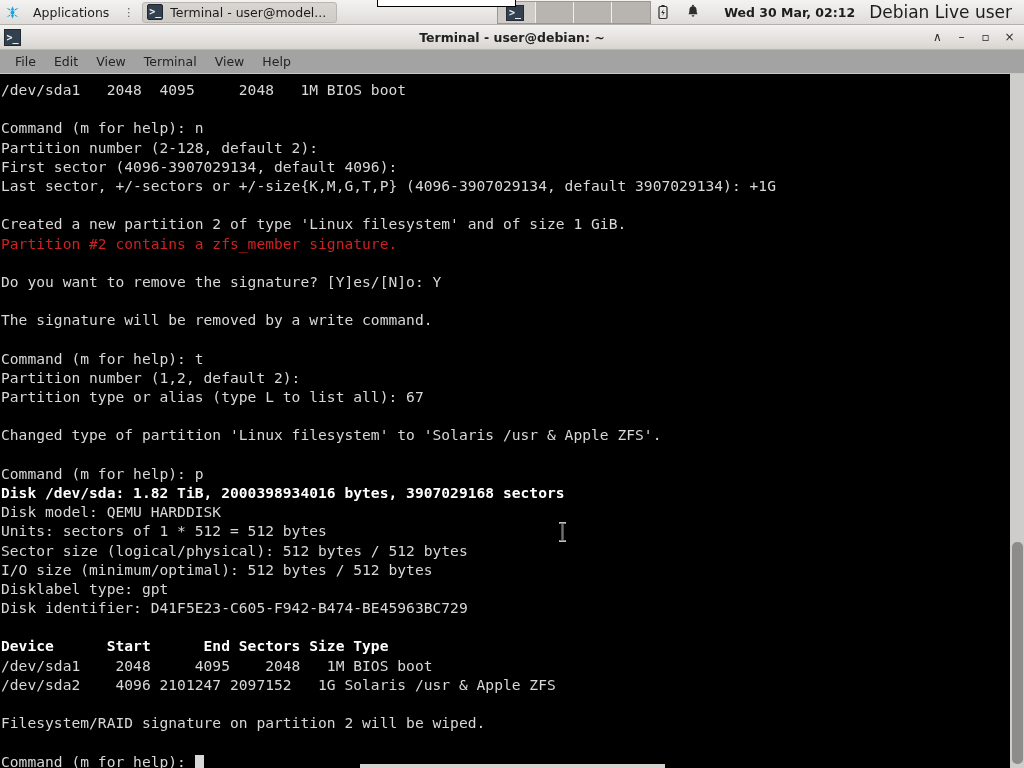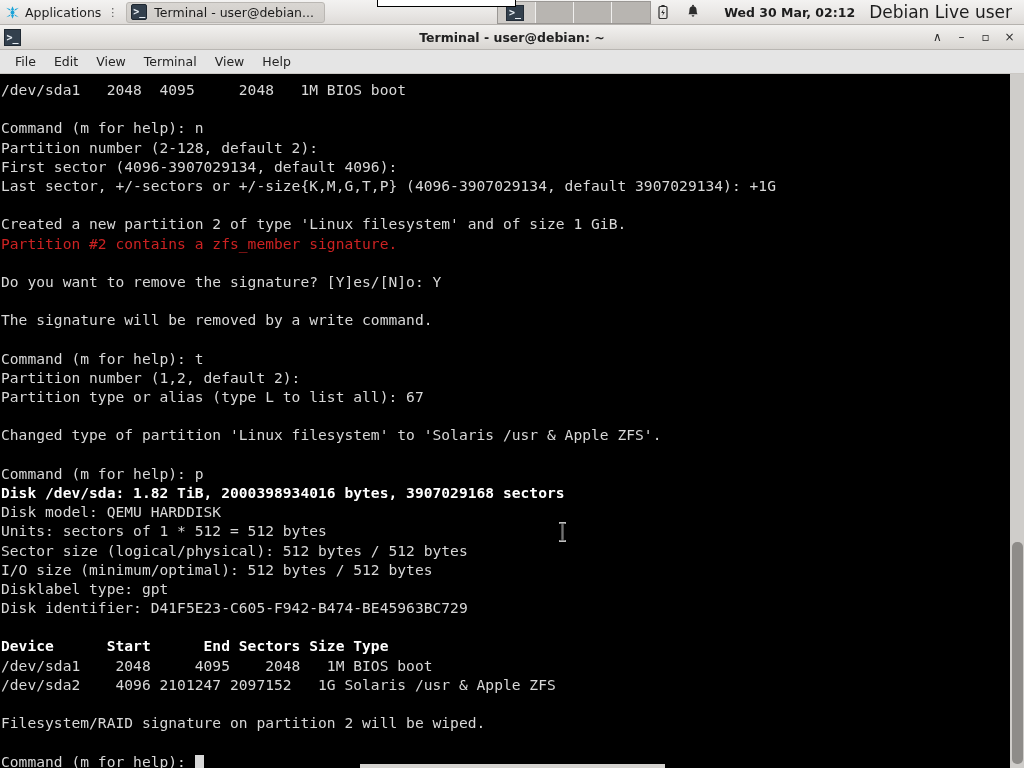--- a/index.html
+++ b/index.html
@@ -13,21 +13,21 @@
 
   
   #panel {
     position: absolute; left: 0; top: 0; width: 1024px; height: 25px;
     background: linear-gradient(to bottom, #f3f2f1 0%, #e9e7e5 55%, #dedbd8 100%);
     border-bottom: 1px solid #b5b2ae;
     display: flex; align-items: center;
     font-size: 12.5px; color: #1d1d1d;
     font-family: "DejaVu Sans", sans-serif;
   }
-  .apps-btn { display: flex; align-items: center; gap: 5px; padding: 0 6px 0 5px; height: 25px; }
+  .apps-btn { display: flex; align-items: center; gap: 13px; padding: 0 6px 0 5px; height: 25px; }
   .apps-glyph { width: 15px; height: 15px; position: relative; display:block; }
   .apps-label { font-size: 12.5px; }
   .apps-dots { color:#555; font-size: 11px; letter-spacing:0; margin-left:1px; }
 
   .win-button {
     display: flex; align-items: center; gap: 7px;
     height: 21px; margin-left: 2px; padding: 0 10px 0 4px;
     background: linear-gradient(to bottom,#d9d6d2,#cfccc8);
     border: 1px solid #bab7b3; border-radius: 3px;
     font-size: 12.5px; color: #1b1b1b;
@@ -87,21 +87,21 @@
   #wintitle {
     position: absolute; left: 0; right: 0; text-align: center;
     font-size: 12.5px; font-weight: bold; color: #212121;
   }
   #wbtns { margin-left: auto; display: flex; align-items: center; padding-right: 7px; gap: 9px; }
   .wbtn { width: 15px; height: 18px; display: flex; align-items: center; justify-content: center;
           font-size: 12px; color: #2a2a2a; font-family: "DejaVu Sans", sans-serif; }
 
   #menubar {
     height: 24px; width: 100%;
-    background: #e5e5e5; border-bottom: 1px solid #cbc8c4;
+    background: #a3a3a3; border-bottom: 1px solid #cbc8c4;
     display: flex; align-items: center; padding-left: 6px;
   }
   .menu-item { font-size: 12.5px; color: #232323; padding: 3px 9px; }
 
   
   #termwrap { position: relative; width: 100%; height: 695px; background: #000; }
   #term {
     position: absolute; left: 0; top: 0; right: 15px; bottom: 0;
     background: #000; padding: 6px 0 0 1px; overflow: hidden;
   }
@@ -158,21 +158,21 @@
             <circle cx="8" cy="8" r="2.1"></circle>
           </g>
         </svg>
       </span>
       <span class="apps-label">Applications</span>
       <span class="apps-dots">⋮</span>
     </div>
 
     <div class="win-button">
       <span class="term-ico">&gt;_</span>
-      <span>Terminal - user@debian...</span>
+      <span>Terminal - user@model...</span>
     </div>
 
     <div id="pager">
       <div class="ws active">
         <span class="mini">&gt;_</span>
       </div>
       <div class="ws"></div>
       <div class="ws"></div>
       <div class="ws"></div>
     </div>

